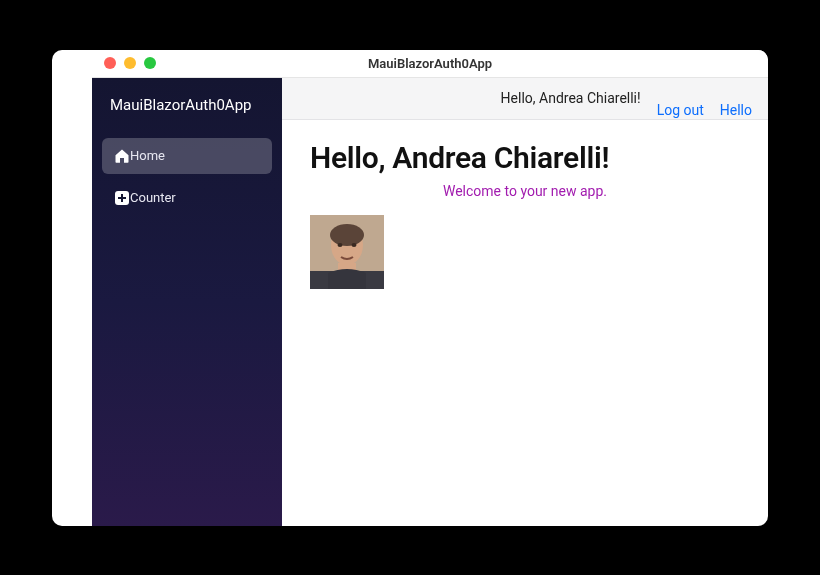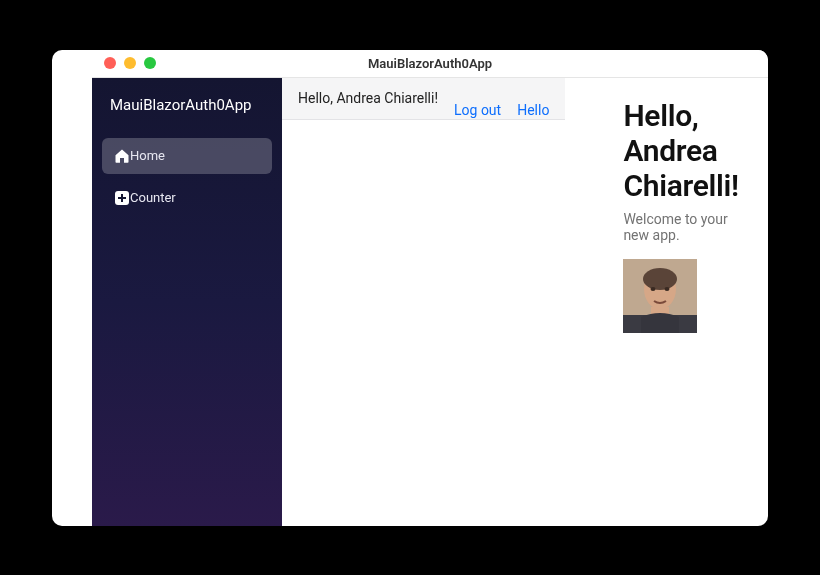--- a/index.html
+++ b/index.html
@@ -92,22 +92,22 @@
       height: 16px;
       display: inline-flex;
       align-items: center;
       justify-content: center;
       color: #fff;
       flex-shrink: 0;
     }
     .main {
       flex: 1;
       display: flex;
+      flex-direction: column;
       min-width: 0;
-      gap: 30px;
     }
     .topbar {
       height: 42px;
       background: #f5f5f6;
       border-bottom: 1px solid #e3e3e6;
       display: flex;
       align-items: center;
       justify-content: flex-end;
       padding: 0 16px;
       gap: 16px;
@@ -121,22 +121,23 @@
     }
     .content h1 {
       font-size: 30px;
       font-weight: 600;
       color: #111;
       margin-bottom: 8px;
       letter-spacing: -0.01em;
     }
     .content p {
       font-size: 14px;
-      color: #737373;
+      color: #a21caf;
       margin-bottom: 16px;
+      text-align: center;
     }
     .avatar {
       width: 74px;
       height: 74px;
       background: linear-gradient(180deg, #c9b8a8 0%, #b89885 40%, #6d4a42 100%);
       position: relative;
       overflow: hidden;
     }
     .avatar svg { position: absolute; top: 0; left: 0; }
   </style>

